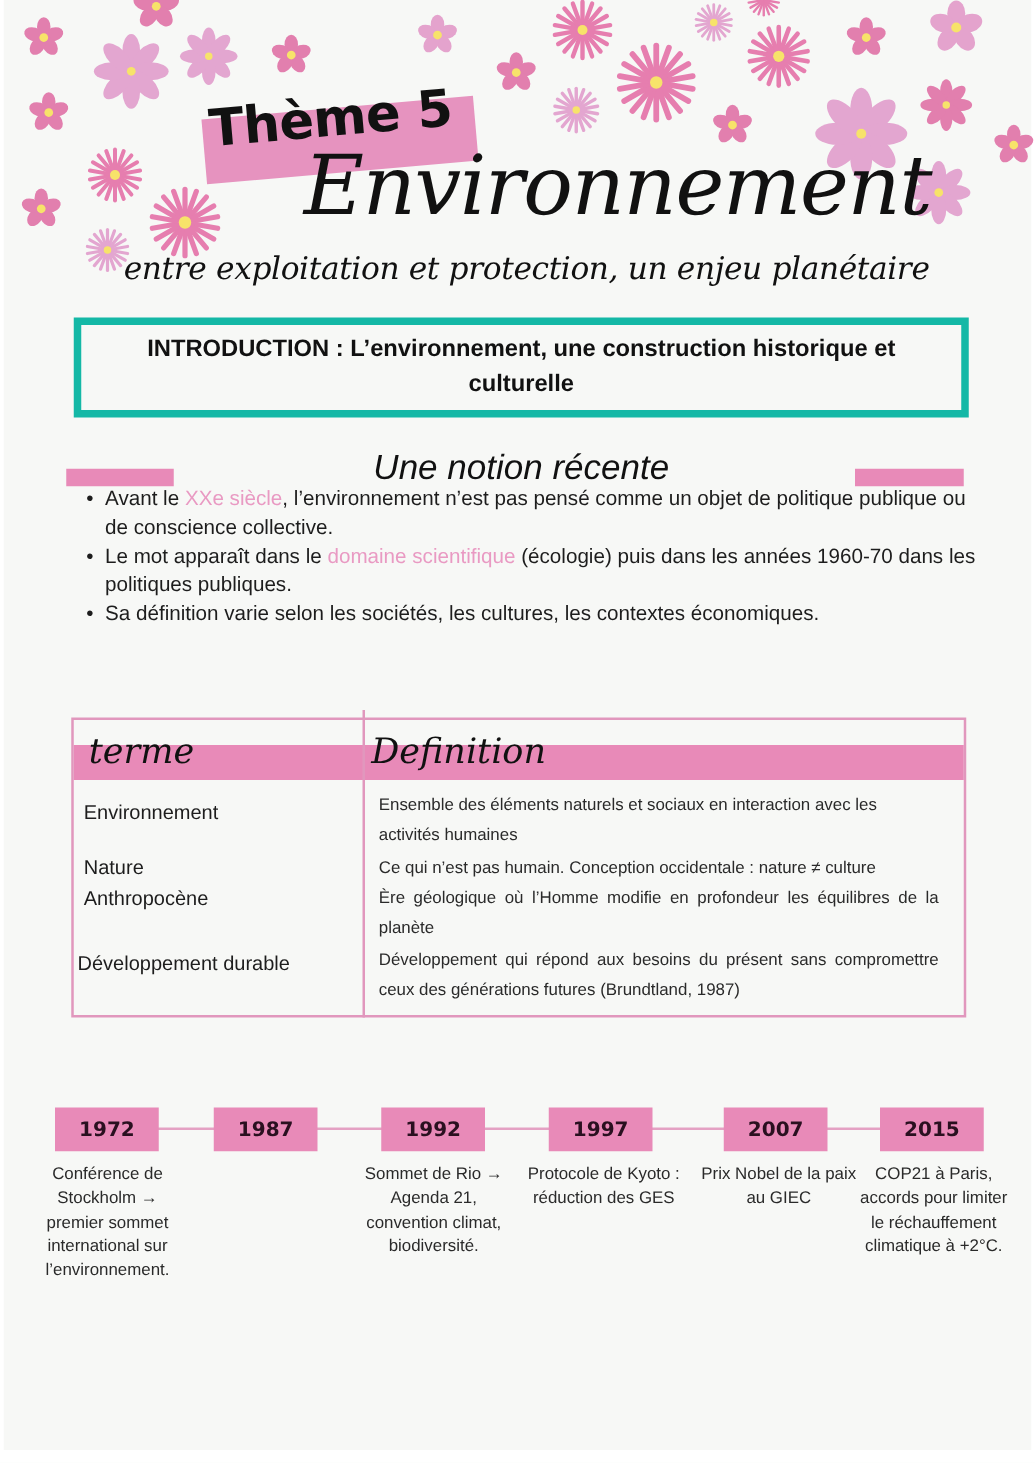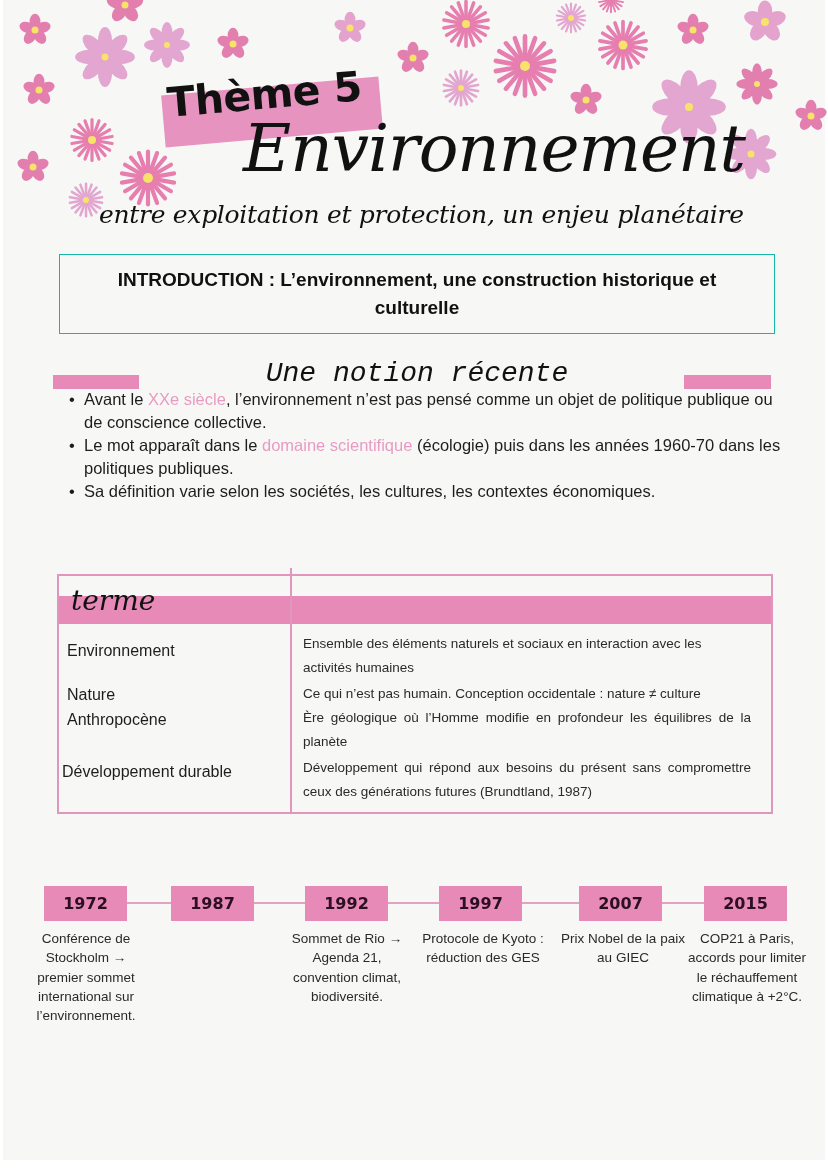--- a/index.html
+++ b/index.html
@@ -24,31 +24,31 @@
     font-family: "DejaVu Serif", serif; font-style: italic; font-size: 66px; color: #111;
     letter-spacing: -1px; white-space: nowrap;
   }
   .subtitle {
     position: absolute; left: 96px; top: 200px; width: 640px; text-align: center;
     font-family: "DejaVu Serif", serif; font-style: italic; font-size: 25px; color: #111;
     white-space: nowrap; letter-spacing: -0.3px;
   }
   .intro-box {
     position: absolute; left: 56px; top: 254px; width: 716px; height: 80px;
-    border: 1px solid #14b8a6; background: #f7f8f6;
+    border: 6px solid #14b8a6; background: #f7f8f6;
     display: flex; align-items: center; justify-content: center; text-align: center;
     font-family: "Liberation Sans", sans-serif; font-weight: bold; font-size: 19px; line-height: 28px;
     padding: 0 30px; color: #111;
   }
   .section-bar {
     position: absolute; top: 375px; height: 14px; background: #e88ab8;
   }
   .section-title {
     position: absolute; left: 200px; top: 358px; width: 428px; text-align: center;
-    font-family: Liberation Mono, monospace; font-style: italic; font-size: 28px; color: #111;
+    font-family: Liberation Sans, sans-serif; font-style: italic; font-size: 28px; color: #111;
   }
   .bullets {
     position: absolute; left: 64px; top: 388px; width: 720px;
     font-family: "Liberation Sans", sans-serif; font-size: 16.5px; line-height: 23px; color: #1d1d1d;
     list-style: none;
   }
   .bullets li { position: relative; padding-left: 17px; margin-bottom: 0; }
   .bullets li::before { content: "•"; position: absolute; left: 2px; top: 0; }
   .hl { color: #e99ac3; }
   .def-table {
@@ -211,20 +211,21 @@
   <ul class="bullets">
     <li><span>Avant le </span><span class="hl">XXe siècle</span><span>, l’environnement n’est pas pensé comme un objet de politique publique ou de conscience collective.</span></li>
     <li><span>Le mot apparaît dans le </span><span class="hl">domaine scientifique</span><span> (écologie) puis dans les années 1960-70 dans les politiques publiques.</span></li>
     <li><span>Sa définition varie selon les sociétés, les cultures, les contextes économiques.</span></li>
   </ul>
 
   <div class="def-table">
     <div class="def-header-band"></div>
     <div class="col-divider"></div>
     <div class="th-script" style="left:12px;text-align:center;">terme</div>
+    <div class="th-script" style="left:238px;">Definition</div>
 
     <div class="term" style="left:8px;top:66px;">Environnement</div>
     <div class="def" style="top:56px;">Ensemble des éléments naturels et sociaux en interaction avec les activités humaines</div>
 
     <div class="term" style="left:8px;top:110px;">Nature</div>
     <div class="def" style="top:106px;">Ce qui n’est pas humain. Conception occidentale : nature ≠ culture</div>
 
     <div class="term" style="left:8px;top:135px;">Anthropocène</div>
     <div class="def justify" style="top:130px;">Ère géologique où l’Homme modifie en profondeur les équilibres de la planète</div>
 

